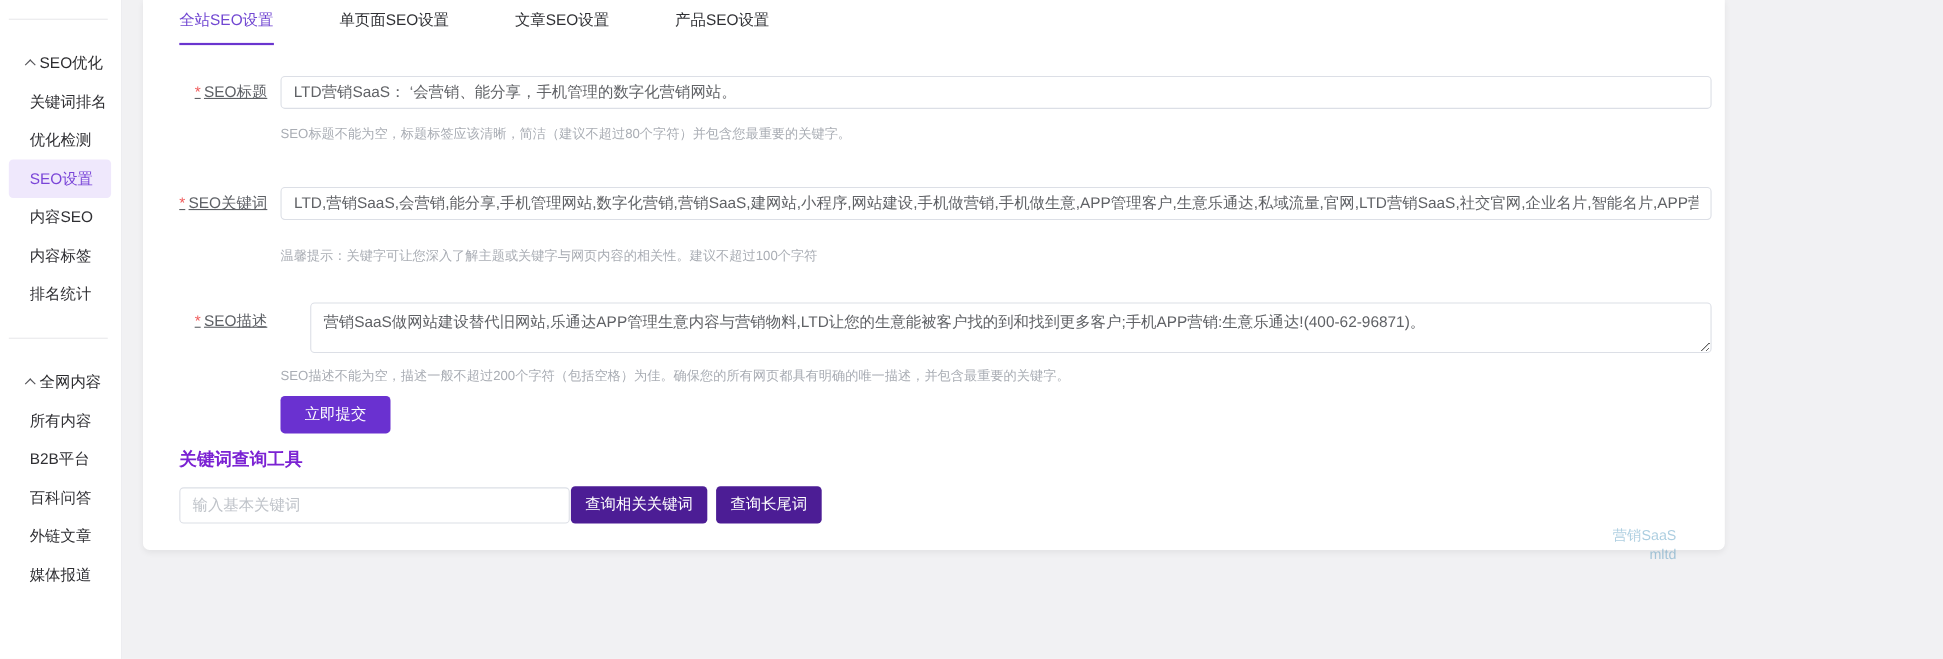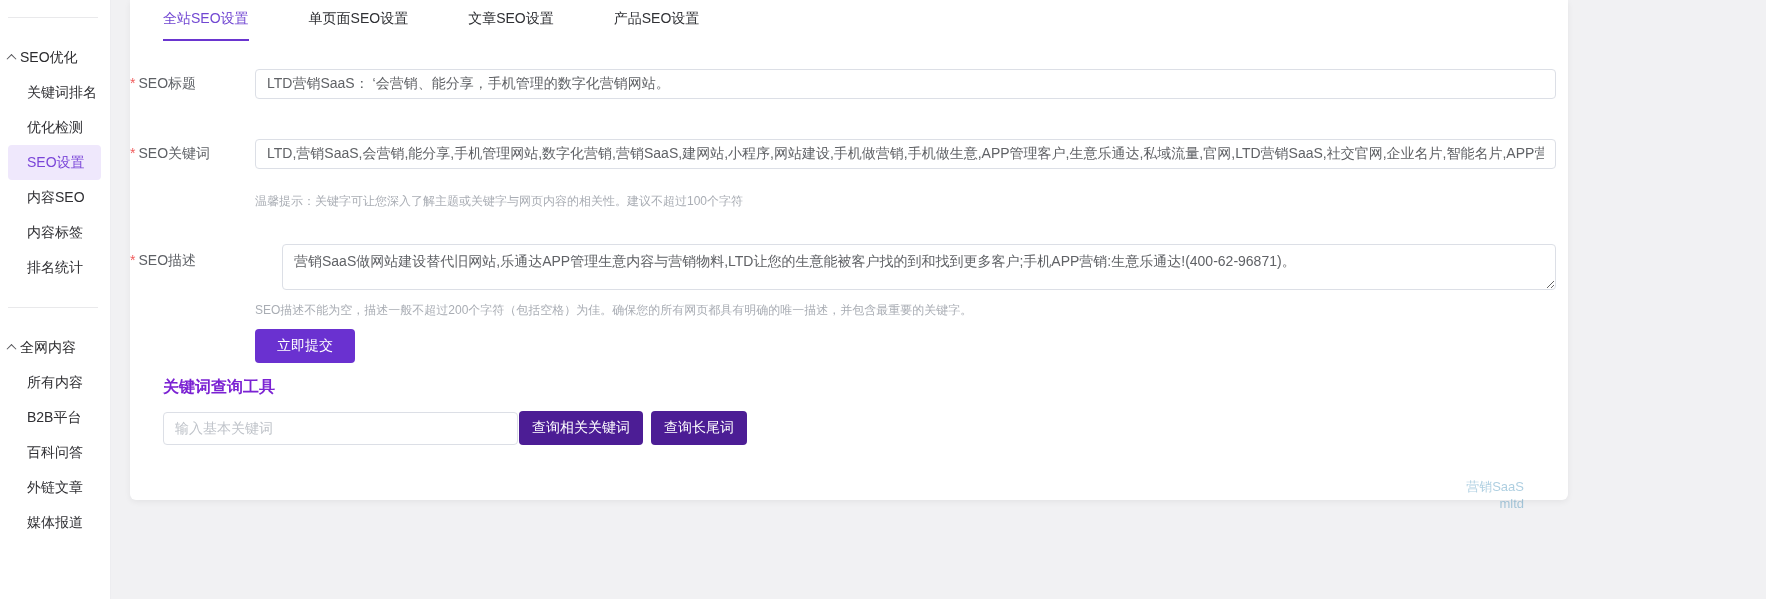--- a/index.html
+++ b/index.html
@@ -11,21 +11,21 @@
   
   .sidebar {
     position:absolute; left:0; top:0; width:111px; height:599px;
     background:#ffffff; border-right:1px solid #ededf0;
   }
   .side-divider { height:1px; background:#e9e9eb; margin:0 12px 0 8px; }
   .side-divider.top { margin-top:17px; }
   .side-divider.mid { margin-top:22px; }
   .group-header {
     display:flex; align-items:center; height:35px; margin-top:22px;
-    padding-left:8px; font-size:14px; color:#2b2b2e; cursor:pointer; white-space:nowrap;
+    padding-left:24px; font-size:14px; color:#2b2b2e; cursor:pointer; white-space:nowrap;
   }
   .caret {
     width:7px; height:7px; margin-right:5px; flex:0 0 auto;
     border-left:1.5px solid #55555a; border-top:1.5px solid #55555a;
     transform:rotate(45deg) translate(1px,1px);
   }
   .side-item {
     height:35px; line-height:35px; margin:0 9px 0 8px; padding-left:19px;
     font-size:14px; color:#2f2f33; border-radius:4px; cursor:pointer; white-space:nowrap;
   }
@@ -36,22 +36,22 @@
     background:#ffffff; border-radius:0 0 6px 6px;
     box-shadow:0 2px 6px rgba(0,0,0,0.06);
   }
   .tabs { display:flex; gap:60px; padding:10px 0 0 33px; }
   .tab { font-size:14px; color:#2f3034; padding-bottom:11px; cursor:pointer; border-bottom:2px solid transparent; }
   .tab.active { color:#7147d2; border-bottom-color:#6a35cf; }
   .form-row { display:flex; align-items:center; margin-right:12px; }
   .form-row.top-align { align-items:flex-start; }
   .form-row.top-align .form-label { padding-top:8px; }
   .form-label {
-    width:125px; flex:0 0 auto; padding-right:12px;
-    font-size:14px; color:#5e6166; white-space:nowrap;
+    width:125px; flex:0 0 auto; text-align:right; padding-right:12px;
+    font-size:14px; color:#5e6166; white-space:nowrap;text-decoration:underline;
   }
   .required { color:#f05b5b; margin-right:3px; font-size:14px; }
   .text-input {
     flex:1; min-width:0; height:30px; border:1px solid #dcdfe6; border-radius:4px;
     padding:0 11px; font-size:14px; color:#606266; outline:none; background:#fff;
     font-family:"Liberation Sans","DejaVu Sans",sans-serif;
   }
   .textarea {
     flex:1; min-width:0; height:46px; border:1px solid #dcdfe6; border-radius:4px;
     padding:6px 11px; font-size:14px; color:#606266; outline:none; background:#fff;
@@ -126,20 +126,21 @@
     <div class="tab">文章SEO设置</div>
     <div class="tab">产品SEO设置</div>
   </div>
 
   <div class="form-row row1">
     <div class="form-label">
       <span class="required">*</span><span>SEO标题</span>
     </div>
     <input class="text-input" type="text" value="LTD营销SaaS： ‘会营销、能分享，手机管理的数字化营销网站。" style="">
   </div>
+  <div class="hint hint1">SEO标题不能为空，标题标签应该清晰，简洁（建议不超过80个字符）并包含您最重要的关键字。</div>
 
   <div class="form-row row2">
     <div class="form-label">
       <span class="required">*</span><span>SEO关键词</span>
     </div>
     <input class="text-input" type="text" value="LTD,营销SaaS,会营销,能分享,手机管理网站,数字化营销,营销SaaS,建网站,小程序,网站建设,手机做营销,手机做生意,APP管理客户,生意乐通达,私域流量,官网,LTD营销SaaS,社交官网,企业名片,智能名片,APP营销,智能营销云,云名片,数字营销" style="">
   </div>
   <div class="hint hint2">温馨提示：关键字可让您深入了解主题或关键字与网页内容的相关性。建议不超过100个字符</div>
 
   <div class="form-row row3 top-align">

